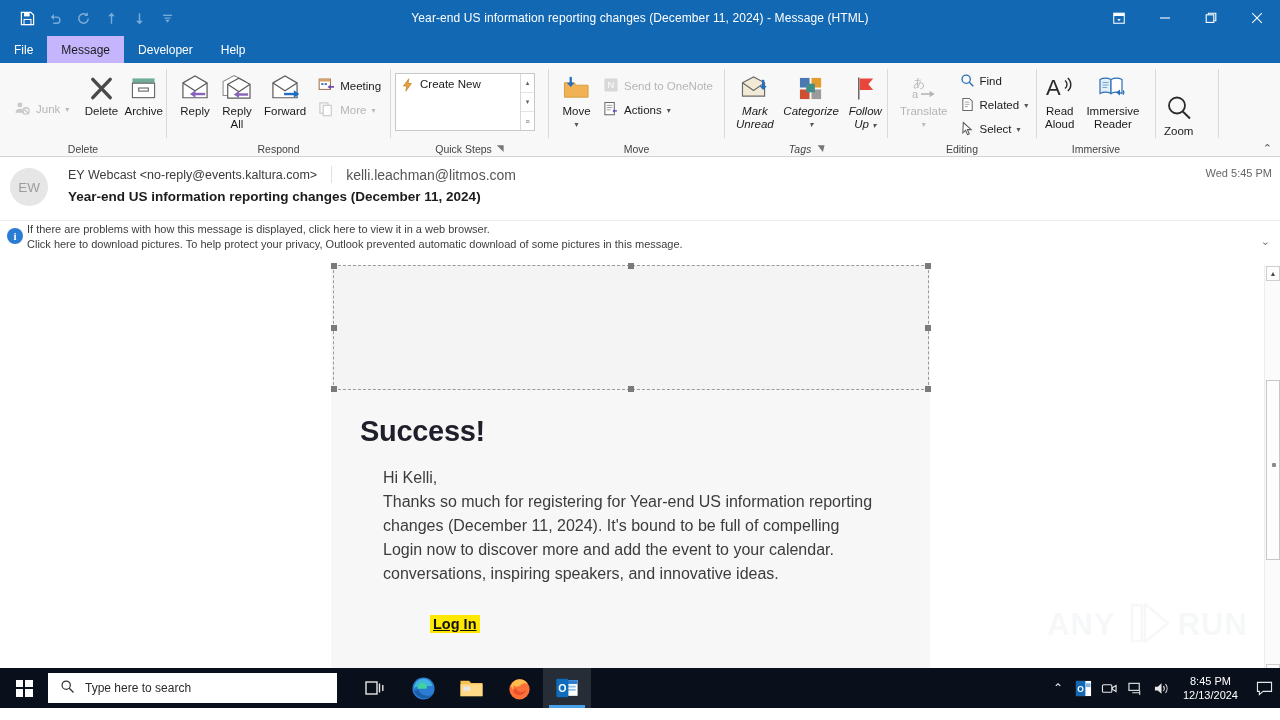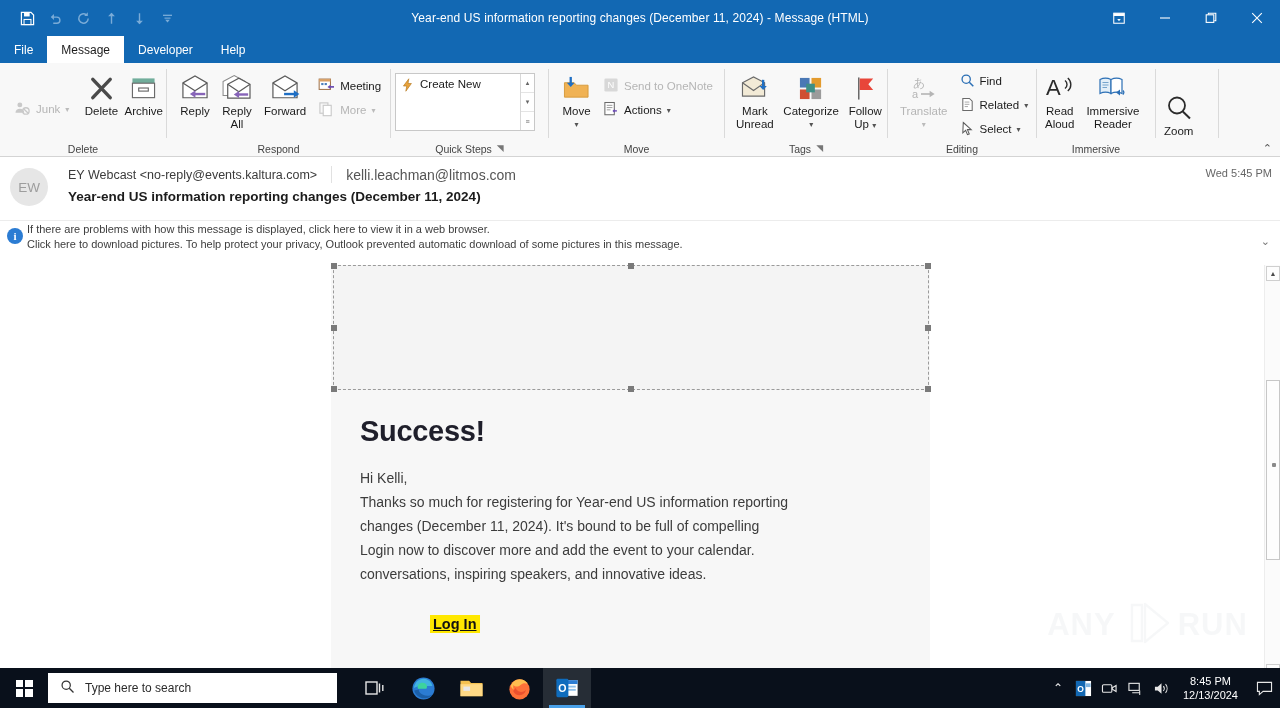--- a/index.html
+++ b/index.html
@@ -39,21 +39,21 @@
 
   
   .tabstrip {
     position: absolute; left: 0; top: 36px; width: 1280px; height: 27px;
     background: #1268b3; display: flex; align-items: flex-end;
   }
   .tab {
     height: 27px; padding: 0 14px; display: flex; align-items: center;
     color: #ffffff; font-size: 12px;
   }
-  .tab.active { background: #ffffff; color: #1b1b1b; }
+  .tab.active { background: #c4b5fd; color: #1b1b1b; }
   .tellme {
     display: flex; align-items: center; gap: 7px; height: 27px;
     padding-left: 14px; color: #ffffff; font-size: 12px;
   }
   .bulb { width: 13px; height: 15px; display: block; }
 
   
   .ribbon {
     position: absolute; left: 0; top: 63px; width: 1280px; height: 94px;
     background: #f8f8f8; border-bottom: 1px solid #d4d4d4;
@@ -154,21 +154,21 @@
   .hnd.mr { right: -3px; top: 50%; margin-top: -3px; }
   .hnd.bl { left: -3px; bottom: -3px; }
   .hnd.bc { left: 50%; margin-left: -3px; bottom: -3px; }
   .hnd.br { right: -3px; bottom: -3px; }
 
   .mail-body { padding: 24px 30px 0 29px; }
   .success-h {
     font-size: 29px; font-weight: bold; color: #1f1f2b; letter-spacing: -.3px;
     line-height: 34px; margin-bottom: 18px;
   }
-  .mail-p { font-size: 14px; color: #3c3c3c; line-height: 24px; }
+  .mail-p { font-size: 16px; color: #3c3c3c; line-height: 24px; margin-left: 23px; }
   .login-wrap { padding: 29px 0 0 70px; }
   .login-link {
     display: inline-block; background: #ffe800; color: #111; font-size: 14.5px;
     font-weight: bold; padding: 1px 3px; text-decoration: underline; cursor: pointer;
   }
 
   .watermark {
     position: absolute; right: 30px; bottom: 24px; width: 205px; height: 62px;
     display: flex; align-items: center; justify-content: center; gap: 5px;
     opacity: .5; pointer-events: none;
@@ -474,21 +474,21 @@
             </span>
             <span>Actions</span>
             <span class="caret">▾</span>
           </div>
         </div>
       </div>
       <div class="rb-group-label">Move</div>
     </div>
     <div class="rb-sep"></div>
 
-    <div class="rb-group" style="width:162px;">
+    <div class="rb-group" style="width:162px;font-style:italic;">
       <div class="rb-group-body">
         <div class="big-btn" style="margin-left:6px;">
           <span class="ic">
             <svg width="29" height="25" viewBox="0 0 30 26">
                 <path d="M2.5 7 14 1l11.5 6v14H2.5z" fill="#f2ead6" stroke="#6a6a6a" stroke-width="1.2"></path>
                 <path d="M2.5 7 14 15 25.5 7" fill="none" stroke="#6a6a6a" stroke-width="1.2"></path>
                 <path d="M24 4v8" stroke="#1f6fc4" stroke-width="2.4"></path>
                 <path d="M20.2 10.4 24 14.6l3.8-4.2z" fill="#1f6fc4"></path>
               </svg>
           </span>

